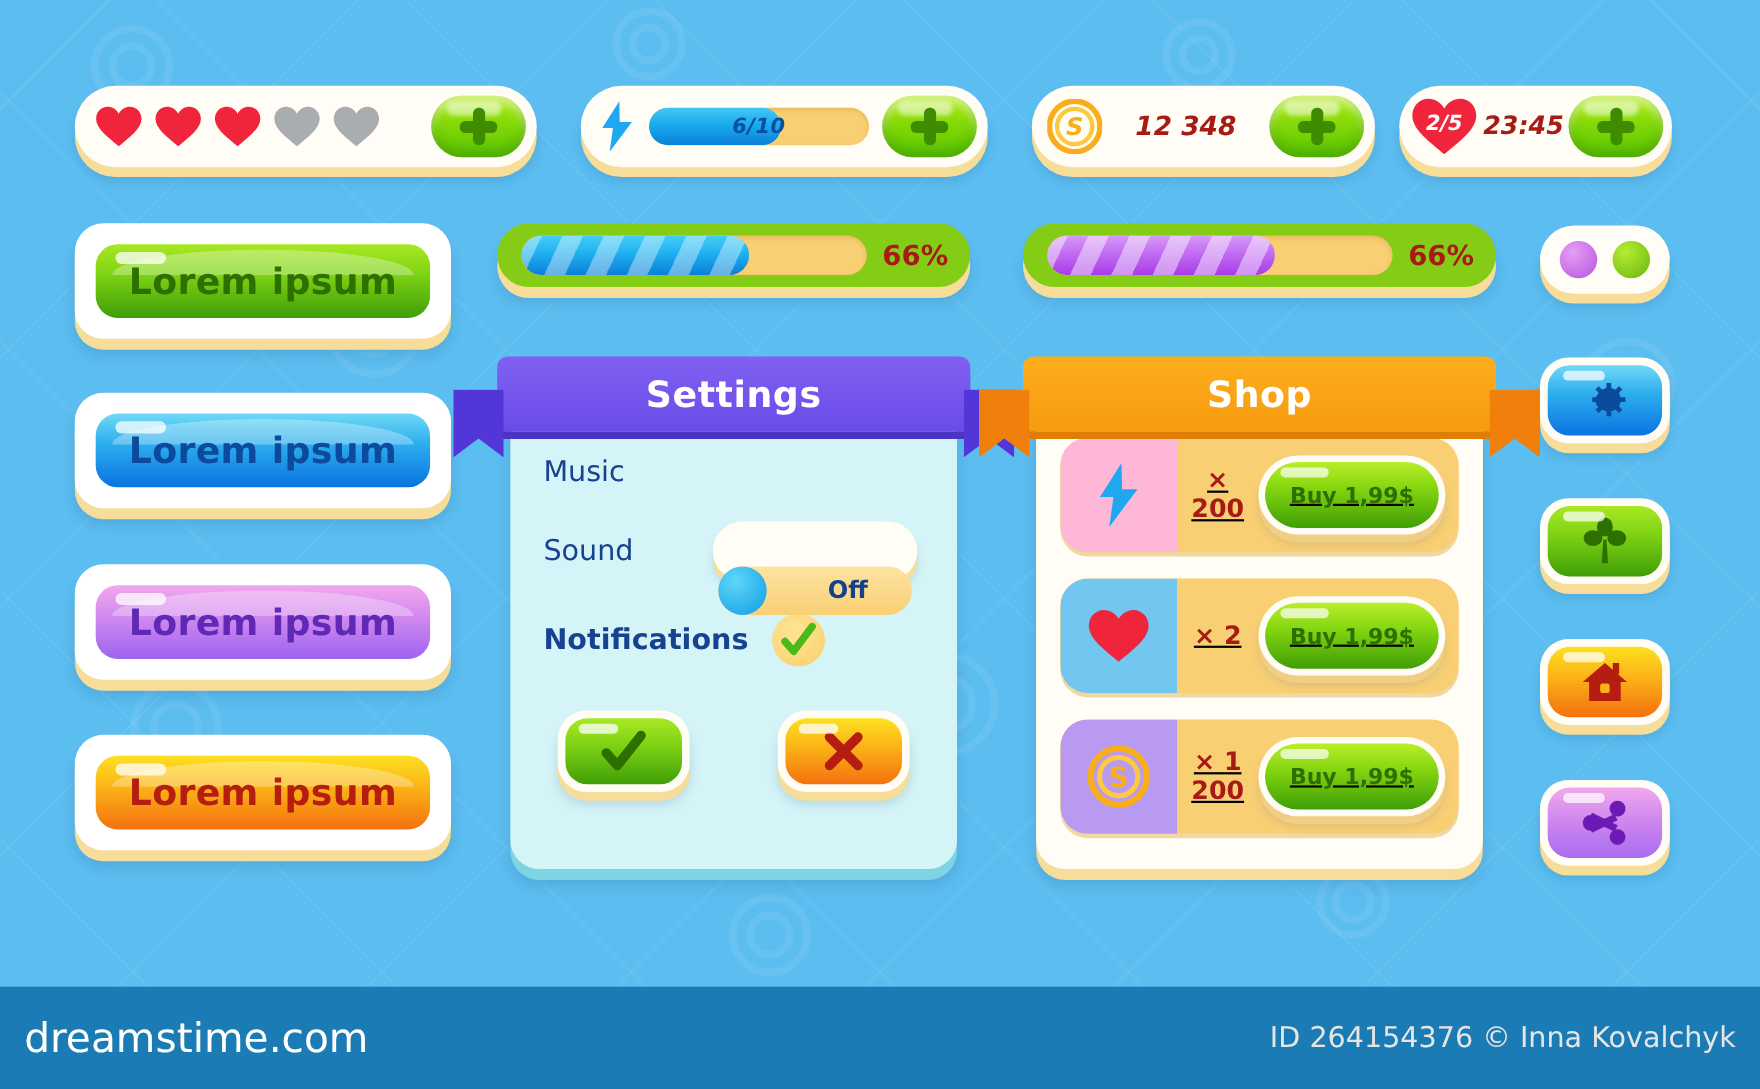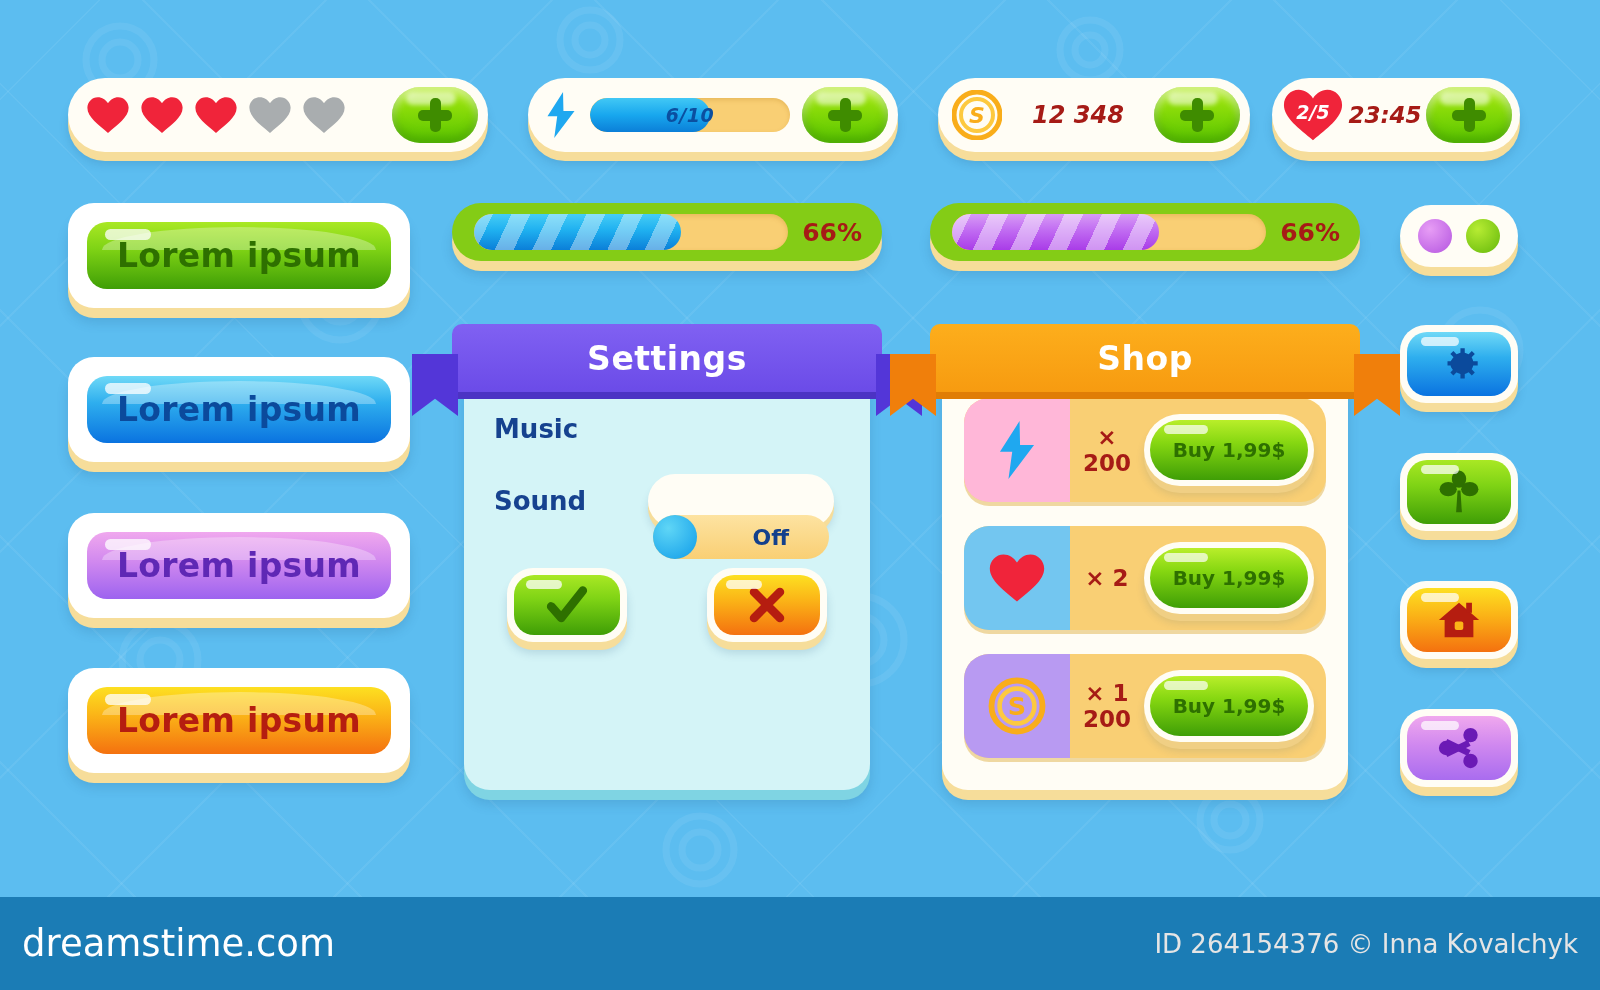--- a/index.html
+++ b/index.html
@@ -176,21 +176,21 @@
   #settings-panel .tail { background: #5336d8; }
   #settings-body {
     position: absolute; left: 12px; right: 12px; top: 62px; bottom: 0;
     background: #d4f4f7; border-radius: 26px;
     box-shadow: 0 10px 0 #7fd4e3, 0 14px 12px rgba(30,80,120,.18);
     padding: 52px 0 0 0;
   }
   .setting-row {
     display:flex; align-items:center; gap: 24px; padding: 0 30px; margin-bottom: 30px;
   }
-  .setting-label { font-weight: 700; font-size: 26px; color:#16428f; width: 130px; }
+  .setting-label { font-weight: 400; font-size: 26px; color:#16428f; width: 130px; }
   .toggle {
     width: 186px; height: 54px; border-radius: 999px; background:#fffdf5;
     padding: 5px; position: relative;
     box-shadow: 0 7px 0 #f6dd9a, 0 9px 8px rgba(30,80,120,.16);
   }
   .toggle-inner {
     width:100%; height:100%; border-radius:999px; position: relative;
     display:flex; align-items:center; overflow: visible;
   }
   .toggle.on .toggle-inner { background: linear-gradient(135deg,#3fd0f2 0%,#1aaaee 50%,#0a70d6 100%); }
@@ -236,20 +236,21 @@
     position: absolute; left: 12px; right: 12px; top: 62px; bottom: 0;
     background: #fffdf5; border-radius: 26px;
     box-shadow: 0 10px 0 #f6dd9a, 0 14px 12px rgba(30,80,120,.18);
     padding: 36px 22px 0 22px;
     display:flex; flex-direction: column; gap: 24px;
   }
   .shop-row {
     height: 104px; border-radius: 25px; background: #f9cf74;
     display: flex; align-items: center; overflow: hidden;
     box-shadow: 0 4px 0 rgba(220,170,60,.45);
+    text-decoration: underline;
   }
   .shop-icon-cell {
     width: 106px; height: 100%; display:flex; align-items:center; justify-content:center;
     border-radius: 22px 0 0 22px; flex: 0 0 auto;
   }
   .shop-icon-cell svg { width: 58px; height: 58px; }
   .shop-qty { flex: 1; text-align:center; font-weight: 800; font-size: 23px; color:#a61b16; }
   .buy-btn {
     width: 170px; height: 72px; border-radius: 999px; background:#fffdf5; padding: 6px;
     margin-right: 12px; flex: 0 0 auto;
@@ -455,20 +456,28 @@
       <div class="setting-row">
         <div class="setting-label">Sound</div>
         <div class="toggle off">
           <div class="toggle-inner">
             <span class="toggle-text">Off</span>
             <span class="knob"></span>
           </div>
         </div>
       </div>
 
+      <div class="notif-row">
+        <div class="notif-label">Notifications</div>
+        <div class="notif-check">
+          <svg viewBox="0 0 32 32">
+            <path d="M5 17 L12 25 L27 5" fill="none" stroke="#4cb81a" stroke-width="6" stroke-linecap="round" stroke-linejoin="round"></path>
+          </svg>
+        </div>
+      </div>
 
       <div class="action-row">
         <div class="action-btn" id="btn-confirm">
           <div class="action-inner">
             <svg viewBox="0 0 32 32">
               <path d="M5 17 L12 25 L27 6" fill="none" stroke="#2e7000" stroke-width="6" stroke-linecap="round" stroke-linejoin="round"></path>
             </svg>
           </div>
         </div>
         <div class="action-btn" id="btn-cancel">

